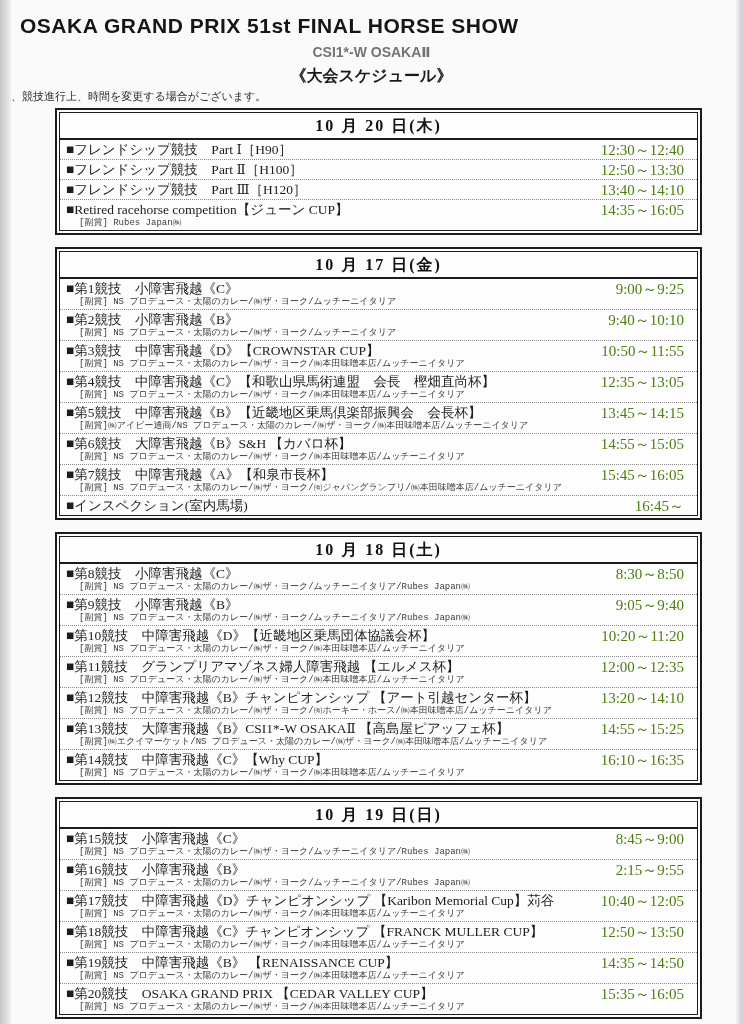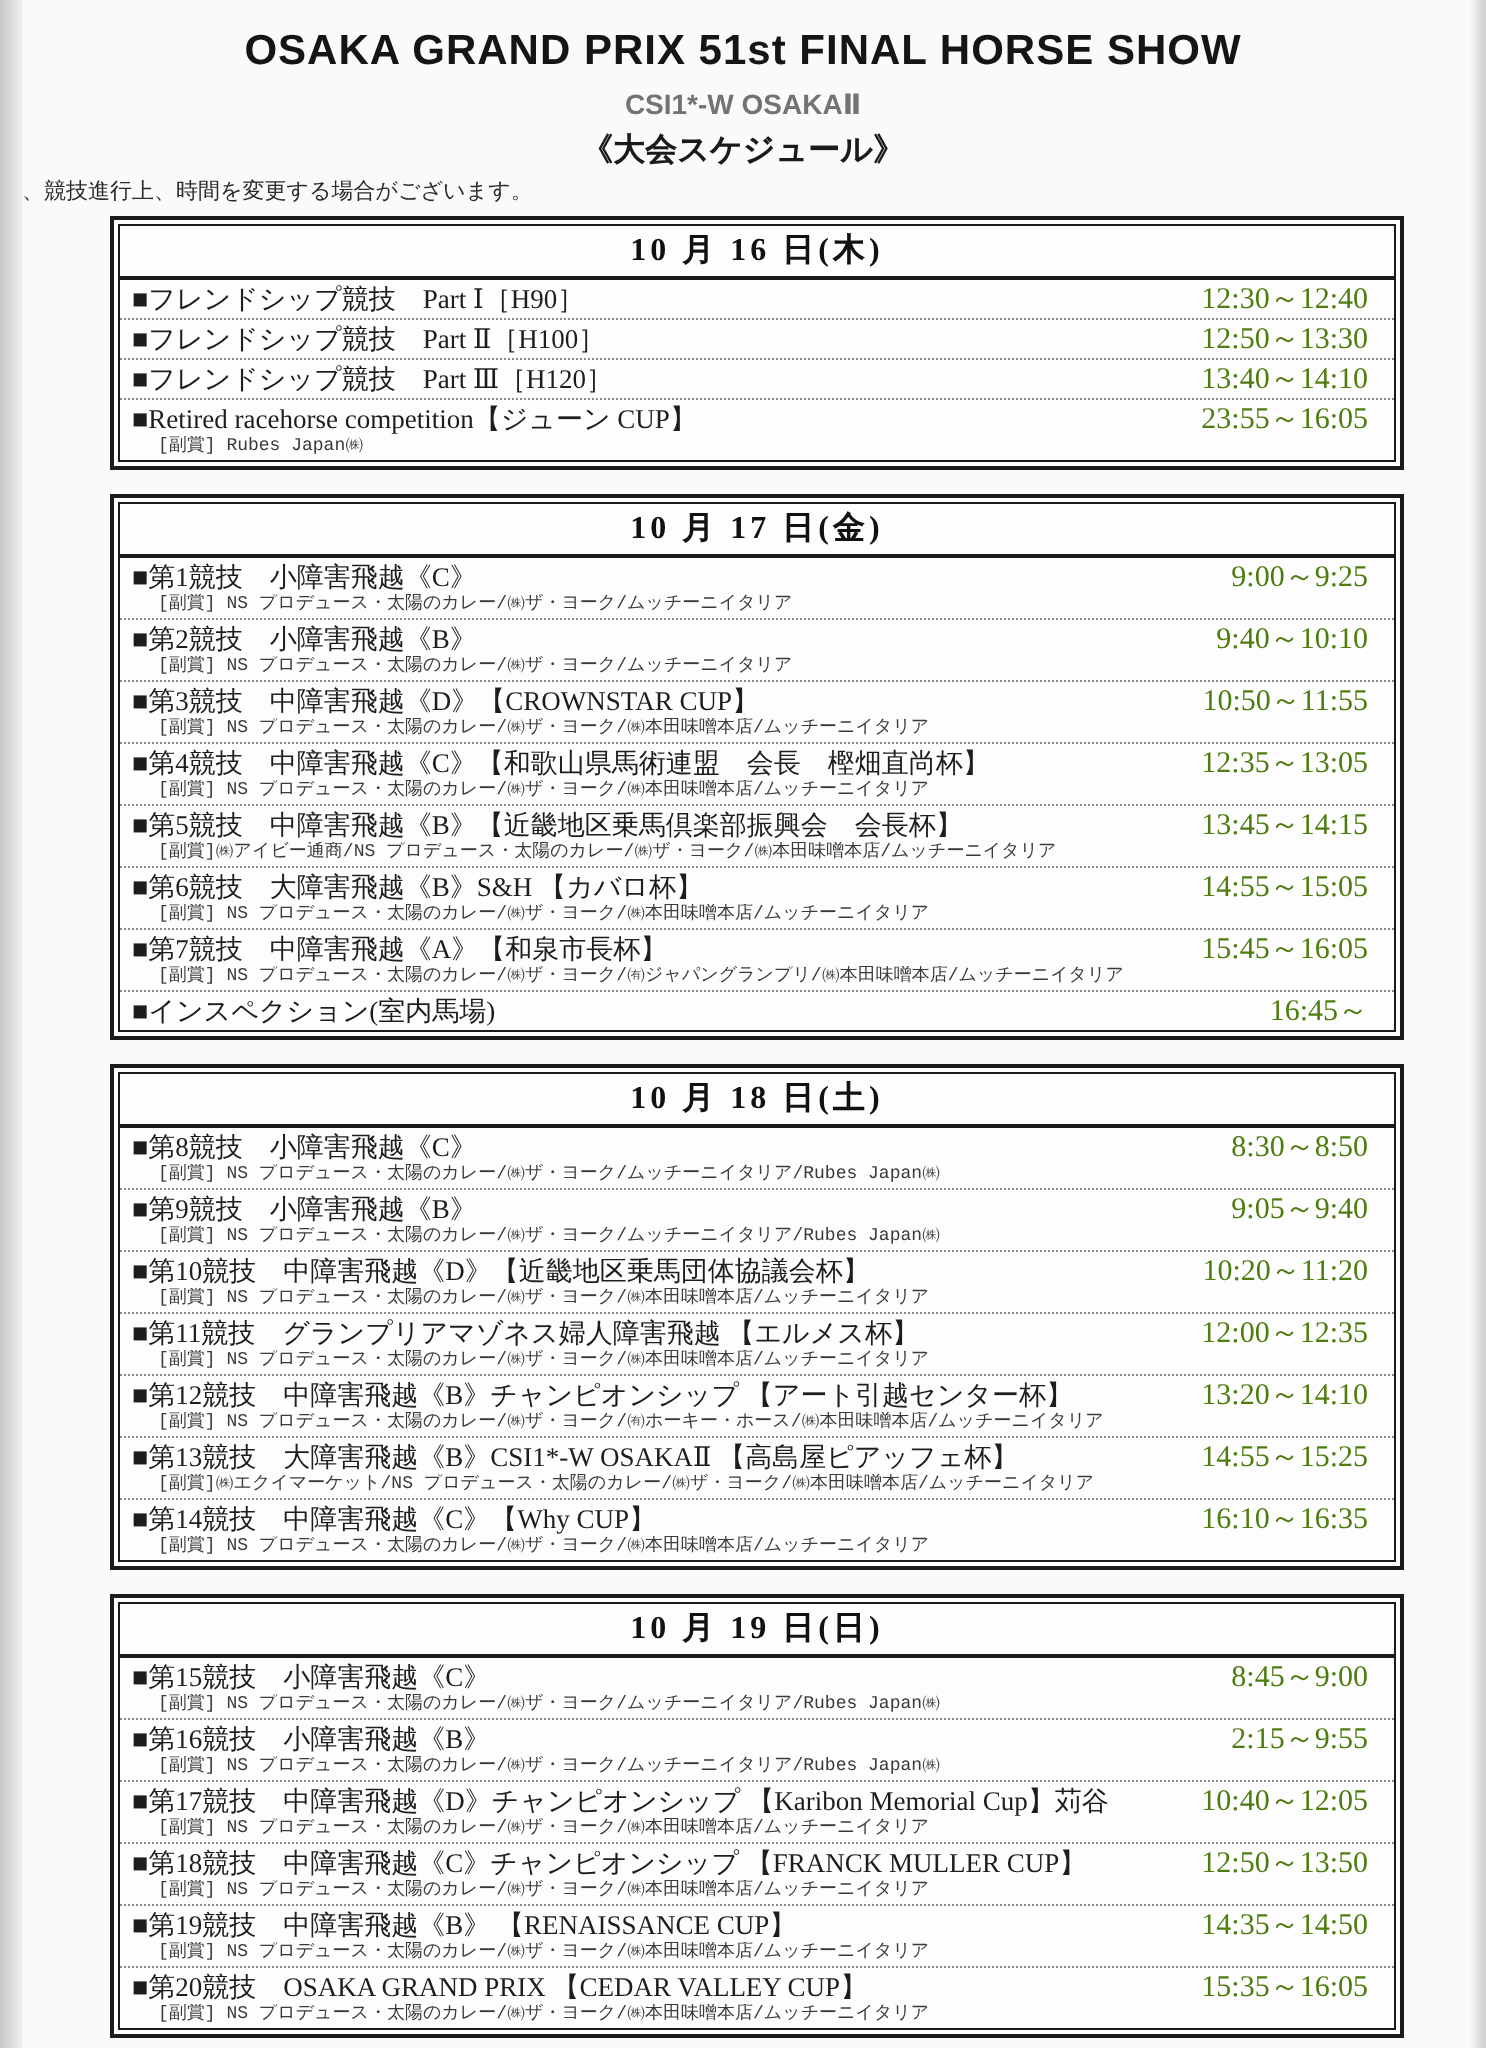--- a/index.html
+++ b/index.html
@@ -7,21 +7,21 @@
     width:743px; height:1024px; position:relative; overflow:hidden;
     background:#fafafa; color:#1d1d1d;
     font-family:"Liberation Serif","DejaVu Serif",serif;
   }
   .edge-left  { position:absolute; left:0; top:0; bottom:0; width:11px;
     background:linear-gradient(to right,#c6c6c6,#efefef); }
   .edge-right { position:absolute; right:0; top:0; bottom:0; width:8px;
     background:linear-gradient(to left,#d3d3d7 20%,#fafafa); }
 
   .title {
-    margin:13px 20px 0; text-align:center;
+    margin:13px 20px 0; text-align:left;
     font-family:"Liberation Sans","DejaVu Sans",sans-serif;
     font-weight:700; font-size:21px; line-height:26px; letter-spacing:.5px; color:#151515;
   }
   .subtitle {
     margin:5px 0 0; text-align:center;
     font-family:"Liberation Sans","DejaVu Sans",sans-serif;
     font-weight:700; font-size:14px; line-height:17px; color:#737373;
   }
   .sched-heading {
     margin-top:2px; text-align:center;
@@ -56,21 +56,21 @@
 <div class="edge-right"></div>
 
 <div class="title">OSAKA GRAND PRIX 51st FINAL HORSE SHOW</div>
 <div class="subtitle">CSI1*-W OSAKAⅡ</div>
 <div class="sched-heading">《大会スケジュール》</div>
 <div class="note">尚、競技進行上、時間を変更する場合がございます。</div>
 
 <div id="days">
   <section class="day">
     <div class="day-inner">
-      <div class="date">10 月 16 日(木)</div>
+      <div class="date">10 月 20 日(木)</div>
       <div class="rows">
   <div class="row">
     <div class="cell">
               <div class="etitle">■フレンドシップ競技　Part Ⅰ［H90］</div>
             </div>
     <div class="etime">12:30～12:40</div>
   </div>
 
   <div class="row">
     <div class="cell">
@@ -84,21 +84,21 @@
               <div class="etitle">■フレンドシップ競技　Part Ⅲ［H120］</div>
             </div>
     <div class="etime">13:40～14:10</div>
   </div>
 
   <div class="row">
     <div class="cell">
               <div class="etitle">■Retired racehorse competition【ジューン CUP】</div>
               <div class="eprize">[副賞] Rubes Japan㈱</div>
             </div>
-    <div class="etime">23:55～16:05</div>
+    <div class="etime">14:35～16:05</div>
   </div>
 </div>
     </div>
   </section>
 
   <section class="day">
     <div class="day-inner">
       <div class="date">10 月 17 日(金)</div>
       <div class="rows">
   <div class="row">

